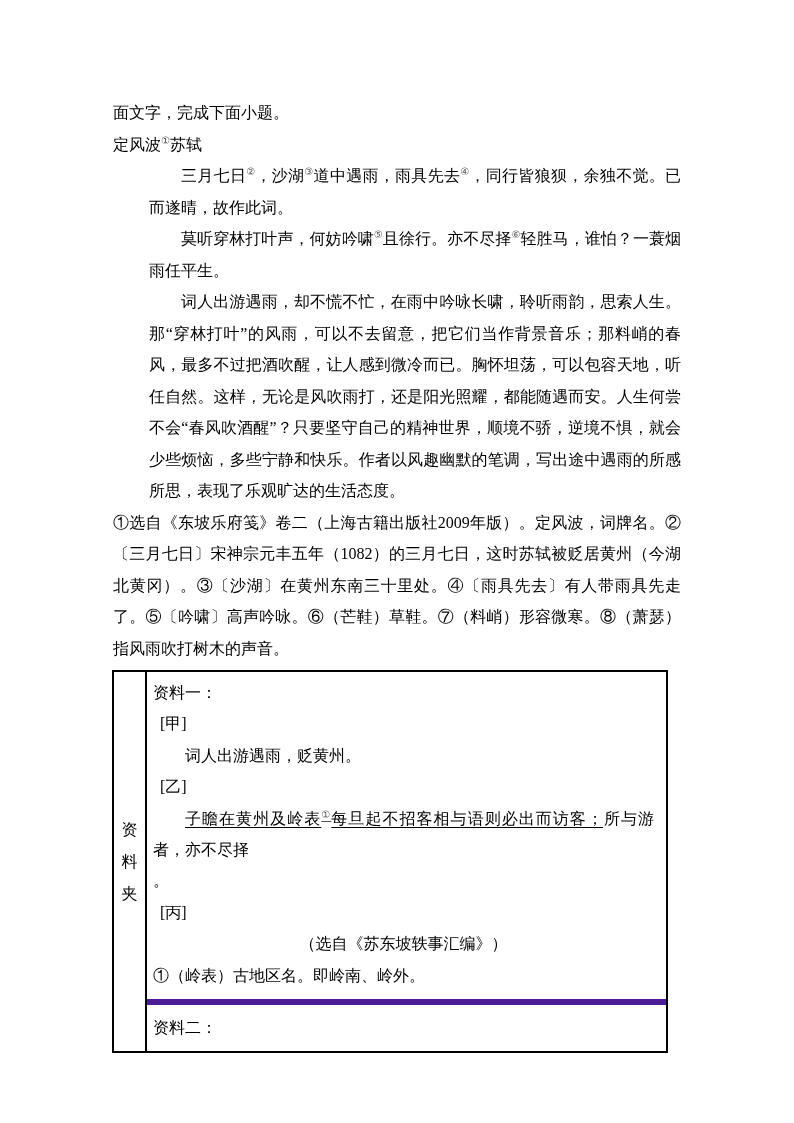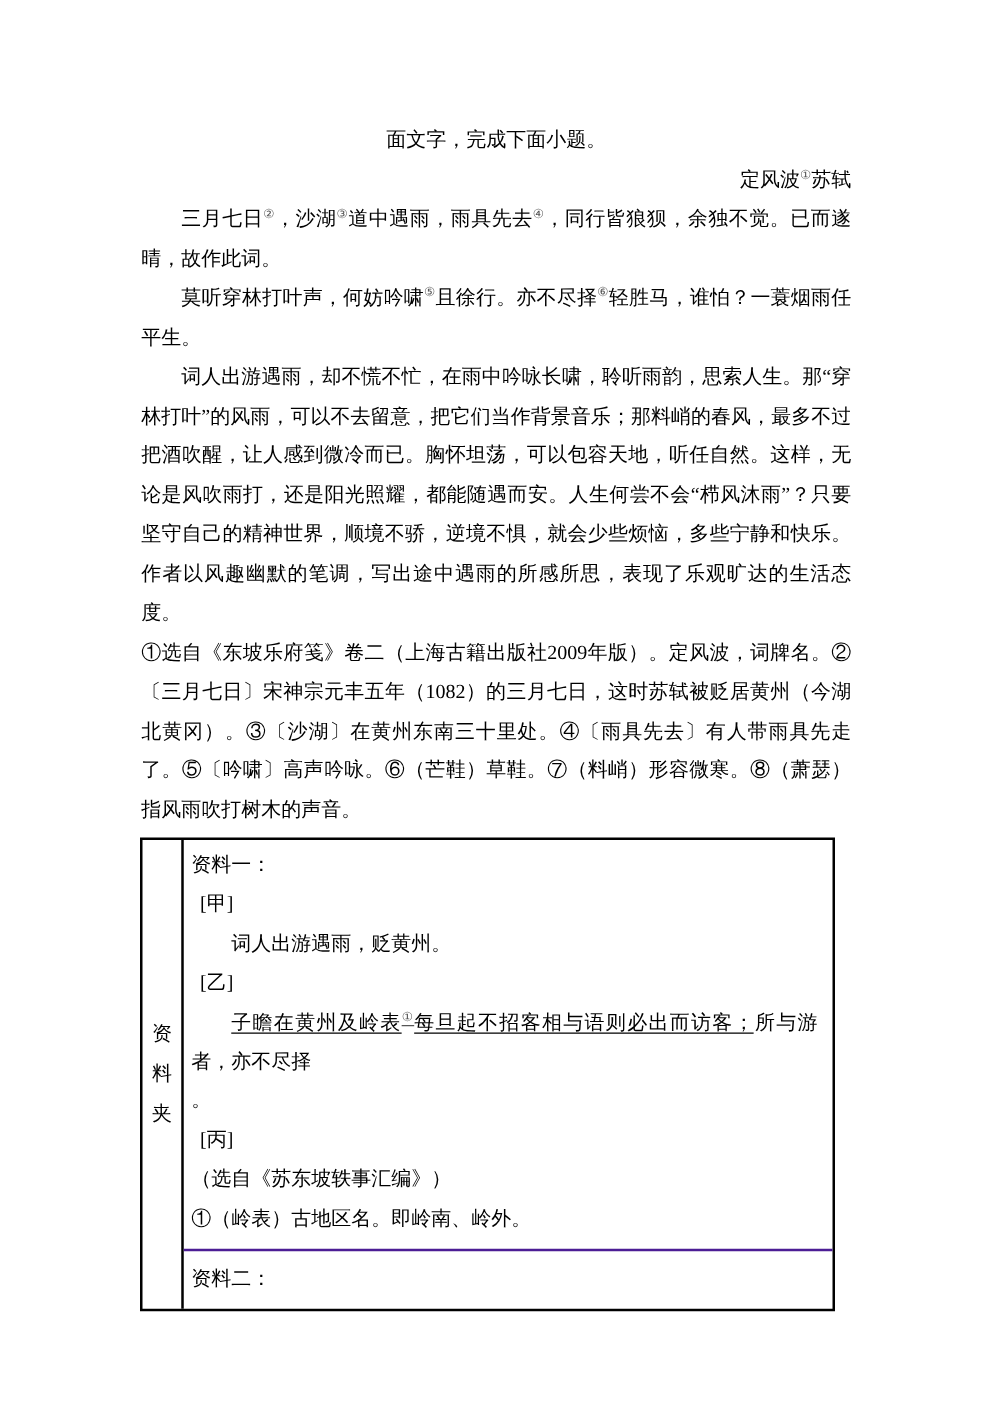--- a/index.html
+++ b/index.html
@@ -4,64 +4,64 @@
 <style>
   * { margin:0; padding:0; box-sizing:border-box; }
   html, body { background:#ffffff; }
   body {
     width:794px; height:1123px;
     font-family:"Liberation Serif","DejaVu Serif",serif;
     color:#000000;
     overflow:hidden;
   }
   .page { padding:97px 113px 0 113px; font-size:16px; line-height:31.5px; }
-  .intro { text-align:center; }
-  .poem-title { font-size:16px; font-weight:normal; text-align:right; }
-  .para { text-indent:2em; text-align:justify; }
+  .intro { text-align:left; }
+  .poem-title { font-size:16px; font-weight:normal; text-align:left; }
+  .para { text-indent:2em; text-align:justify;margin-left:36px; }
   .footnotes { text-align:justify; }
   sup {
     font-size:10px; line-height:0; vertical-align:6px; color:#555555;
   }
   .u { text-decoration:underline; text-underline-offset:3px; }
   sup.u { text-decoration:underline; }
 
   
   .folder {
     display:flex; width:556px; margin-top:6px; margin-left:-1px;
     border:2px solid #000000; background:#ffffff;
   }
   .folder-side {
     width:33px; flex:0 0 33px; border-right:2px solid #000000;
     display:flex; flex-direction:column; justify-content:center; align-items:center;
   }
   .side-char { display:block; line-height:32px; font-size:16px; }
   .folder-main { flex:1 1 auto; display:flex; flex-direction:column; }
-  .folder-row1 { padding:5px 12px 8px 6px; border-bottom:2px solid #4c1d95; }
+  .folder-row1 { padding:5px 12px 8px 6px; border-bottom:6px solid #4c1d95; }
   .folder-row2 { padding:7px 12px 7px 6px; min-height:46px; }
   .cline { line-height:31.4px; text-align:justify; }
   .cline.pad { padding-left:7px; text-align:left; }
   .cline.ind { text-indent:2em; }
-  .cline.right { text-align:left; }
+  .cline.right { text-align:center; }
   .cline.left { text-align:left; }
 </style>
 </head>
 <body>
 
 <div class="page">
 
   <p class="intro">面文字，完成下面小题。</p>
 
   <h1 class="poem-title"><span>定风波</span><sup>①</sup><span>苏轼</span></h1>
 
   <p class="para"><span>三月七日</span><sup>②</sup><span>，沙湖</span><sup>③</sup><span>道中遇雨，雨具先去</span><sup>④</sup><span>，同行皆狼狈，余独不觉。已而遂晴，故作此词。</span></p>
 
   <p class="para"><span>莫听穿林打叶声，何妨吟啸</span><sup>⑤</sup><span>且徐行。亦不尽择</span><sup>⑥</sup><span>轻胜马，谁怕？一蓑烟雨任平生。</span></p>
 
 
-  <p class="para">词人出游遇雨，却不慌不忙，在雨中吟咏长啸，聆听雨韵，思索人生。那“穿林打叶”的风雨，可以不去留意，把它们当作背景音乐；那料峭的春风，最多不过把酒吹醒，让人感到微冷而已。胸怀坦荡，可以包容天地，听任自然。这样，无论是风吹雨打，还是阳光照耀，都能随遇而安。人生何尝不会“栉风沐雨”？只要坚守自己的精神世界，顺境不骄，逆境不惧，就会少些烦恼，多些宁静和快乐。作者以风趣幽默的笔调，写出途中遇雨的所感所思，表现了乐观旷达的生活态度。</p>
+  <p class="para">词人出游遇雨，却不慌不忙，在雨中吟咏长啸，聆听雨韵，思索人生。那“穿林打叶”的风雨，可以不去留意，把它们当作背景音乐；那料峭的春风，最多不过把酒吹醒，让人感到微冷而已。胸怀坦荡，可以包容天地，听任自然。这样，无论是风吹雨打，还是阳光照耀，都能随遇而安。人生何尝不会“春风吹酒醒”？只要坚守自己的精神世界，顺境不骄，逆境不惧，就会少些烦恼，多些宁静和快乐。作者以风趣幽默的笔调，写出途中遇雨的所感所思，表现了乐观旷达的生活态度。</p>
 
   <p class="footnotes">①选自《东坡乐府笺》卷二（上海古籍出版社2009年版）。定风波，词牌名。②〔三月七日〕宋神宗元丰五年（1082）的三月七日，这时苏轼被贬居黄州（今湖北黄冈）。③〔沙湖〕在黄州东南三十里处。④〔雨具先去〕有人带雨具先走了。⑤〔吟啸〕高声吟咏。⑥（芒鞋）草鞋。⑦（料峭）形容微寒。⑧（萧瑟）指风雨吹打树木的声音。</p>
 
   <div class="folder">
 
     <div class="folder-side">
       <span class="side-char">资</span>
       <span class="side-char">料</span>
       <span class="side-char">夹</span>
     </div>

